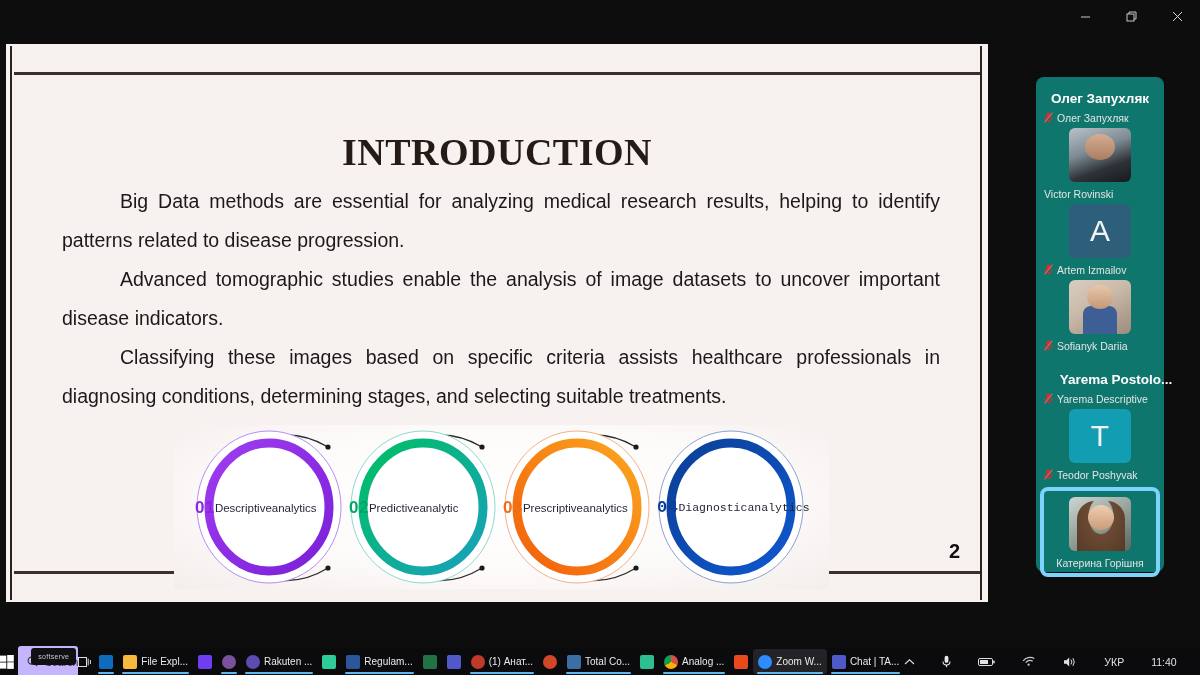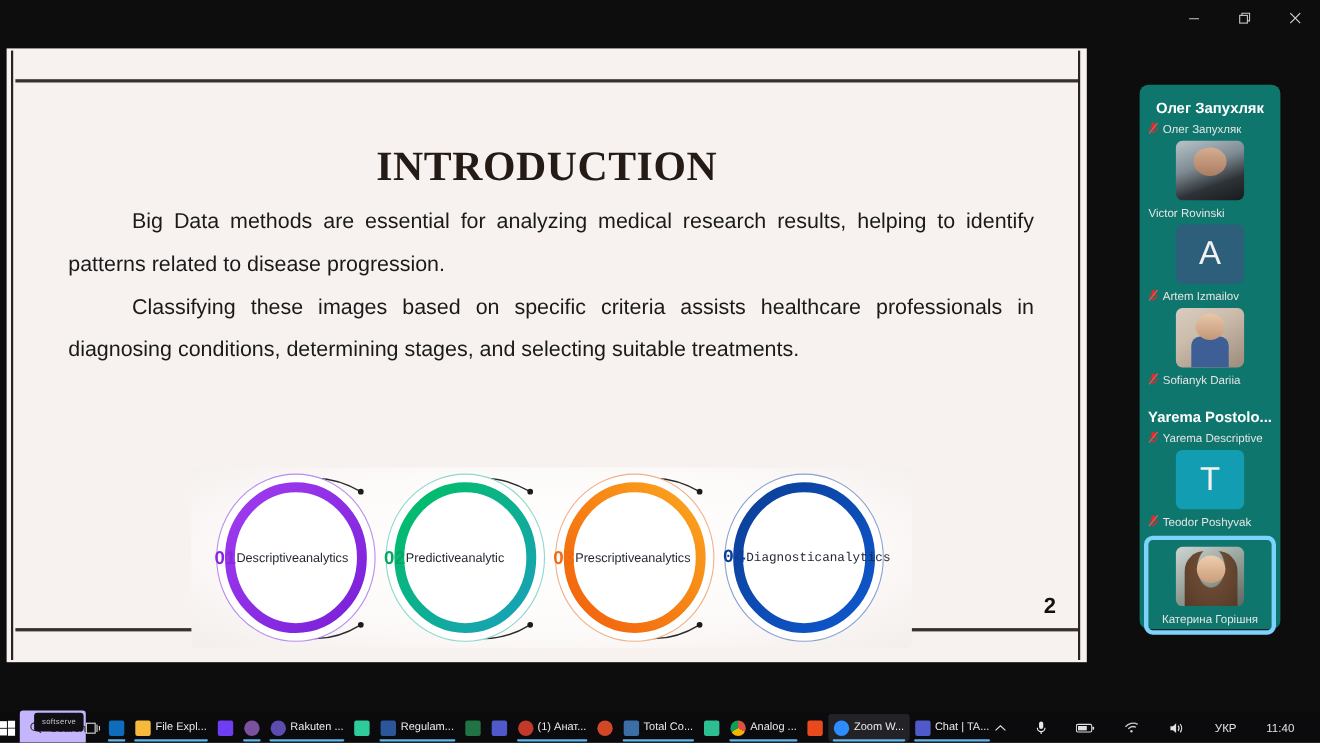--- a/index.html
+++ b/index.html
@@ -90,21 +90,21 @@
 
   
   .sidebar {
     position: absolute; left: 1036px; top: 77px; width: 128px; height: 495px;
     background: #0f766e; border-radius: 8px;
   }
   .speaker-name {
     width: 128px; text-align: center; color: #fff;
     font-size: 13.5px; font-weight: bold; padding-top: 14px;
   }
-  .speaker-name.second { padding-top: 18px; }
+  .speaker-name.second { padding-top: 18px; margin-left: 16px; }
   .pname {
     display: flex; align-items: center; gap: 4px;
     padding-left: 8px; color: #e4e4e4; font-size: 10.5px;
     height: 16px; margin-top: 4px;
   }
   .micmute { flex: 0 0 auto; }
   .tile {
     width: 62px; height: 54px; margin: 2px auto 0; border-radius: 6px;
     overflow: hidden; position: relative;
   }
@@ -207,20 +207,21 @@
     <div class="slide">
       <div class="slide-frame-left"></div>
       <div class="slide-frame-right"></div>
       <div class="slide-rule-top"></div>
       <div class="slide-rule-bottom"></div>
 
       <div class="slide-title">INTRODUCTION</div>
 
       <div class="slide-body">
         <p>Big Data methods are essential for analyzing medical research results, helping to identify patterns related to disease progression.</p>
+        <p>Advanced tomographic studies enable the analysis of image datasets to uncover important disease indicators.</p>
         <p>Classifying these images based on specific criteria assists healthcare professionals in diagnosing conditions, determining stages, and selecting suitable treatments.</p>
       </div>
 
       <div class="page-number">2</div>
 
       <div class="graphic">
         <svg width="655" height="164" viewBox="0 0 655 164">
           <defs>
             <linearGradient id="g1" x1="0" y1="0" x2="1" y2="1">
               <stop offset="0%" stop-color="#a03cf0"></stop>

